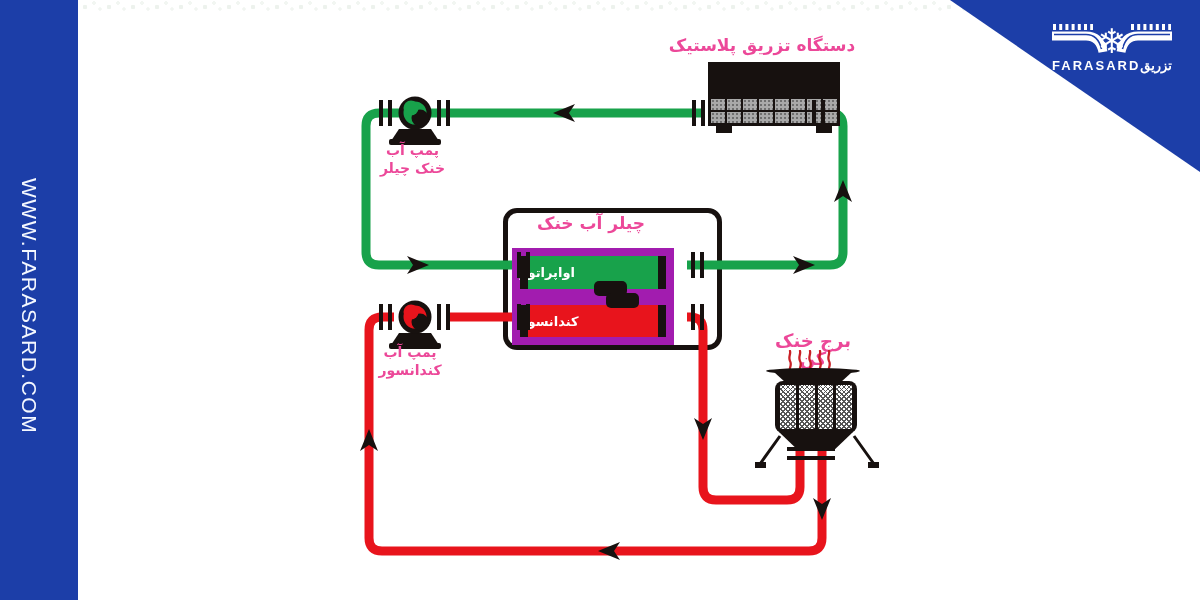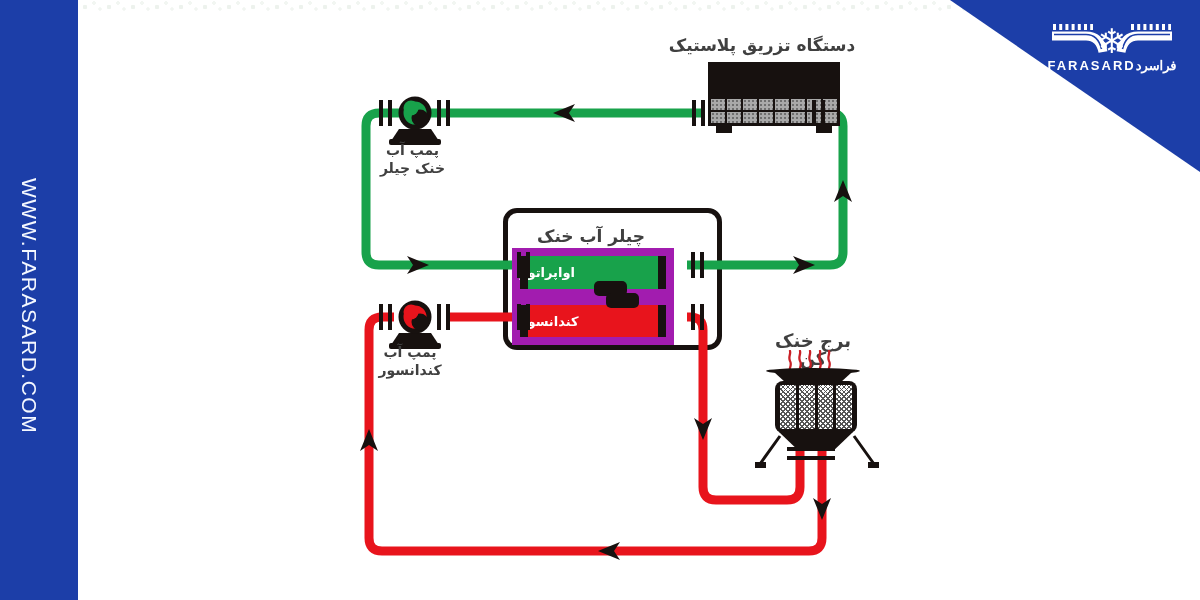--- a/index.html
+++ b/index.html
@@ -17,26 +17,26 @@
                         radial-gradient(circle at 20px 9px,#eef3ee 1.4px,transparent 2px);
        background-size:24px 13px;}
   .corner-triangle{left:950px;top:0;width:250px;height:172px;background:#1c3ea8;
        clip-path:polygon(0 0,100% 0,100% 100%);}
   .logo{left:1046px;top:16px;width:132px;height:64px;}
   .brand-line{left:1046px;top:58px;width:132px;text-align:center;color:#ffffff;
        font-family:"Liberation Sans",sans-serif;font-weight:bold;font-size:13px;letter-spacing:2px;}
   .brand-line .fa{letter-spacing:0;font-size:13px;}
 
   
-  .lbl{color:#404040;font-weight:bold;text-align:center;line-height:18px;}
+  .lbl{color:#ec4899;font-weight:bold;text-align:center;line-height:18px;}
   .lbl-machine{left:662px;top:36px;width:200px;font-size:17px;}
   .lbl-pump1{left:360px;top:141px;width:105px;font-size:14px;}
   .lbl-pump2{left:356px;top:343px;width:108px;font-size:14px;}
   .lbl-tower{left:763px;top:332px;width:100px;font-size:18px;}
-  .chiller-title{left:503px;top:227px;width:176px;font-size:17px;}
+  .chiller-title{left:503px;top:214px;width:176px;font-size:17px;}
 
   
   .chiller-box{left:503px;top:208px;width:209px;height:132px;border:5px solid #17110f;border-radius:14px;background:#fff;}
   .cyl{left:512px;width:146px;border:8px solid #a21caf;display:flex;align-items:center;justify-content:flex-start;}
   .cyl::before,.cyl::after{content:"";position:absolute;top:0;bottom:0;width:8px;background:#17110f;}
   .cyl::before{left:0;} .cyl::after{right:0;}
   .evap{top:248px;height:33px;background:#18a24b;}
   .cond{top:297px;height:32px;background:#e8141c;}
   .cyl span{color:#ffffff;font-weight:bold;font-size:13px;}
   .connector{width:33px;height:15px;background:#17110f;border-radius:5px;}
@@ -81,21 +81,21 @@
   <g>
     <path d="M7 11 H47" stroke="#ffffff" stroke-width="6" stroke-dasharray="3 3.2" fill="none"></path>
     <path d="M85 11 H125" stroke="#ffffff" stroke-width="6" stroke-dasharray="3 3.2" fill="none"></path>
     <path d="M6 20 H40 Q54 20 57 36" stroke="#ffffff" stroke-width="9" fill="none"></path>
     <path d="M126 20 H92 Q78 20 75 36" stroke="#ffffff" stroke-width="9" fill="none"></path>
     <path d="M8 18.5 H40 Q52 18.5 55.5 33" stroke="#1c3ea8" stroke-width="1.6" fill="none"></path>
     <path d="M124 18.5 H92 Q80 18.5 76.5 33" stroke="#1c3ea8" stroke-width="1.6" fill="none"></path>
   </g>
   <text x="66" y="37" font-size="34" text-anchor="middle" fill="#ffffff">❄</text>
 </svg>
-<div class="abs brand-line"><span>FARASARD</span><span class="fa" dir="rtl">فراسرد</span></div>
+<div class="abs brand-line"><span>FARASARD</span><span class="fa" dir="rtl">تزریق</span></div>
 
 <div class="abs chiller-box"></div>
 
 <svg class="abs" style="left:0;top:0" width="1200" height="600" viewBox="0 0 1200 600">
   <g fill="none" stroke="#18a24b" stroke-width="9">
     <path d="M703 113 L379 113 Q366 113 366 126 L366 252 Q366 265 379 265 L523 265"></path>
     <path d="M687 265 L830 265 Q843 265 843 252 L843 126 Q843 113 830 113 L822 113"></path>
   </g>
   <g fill="none" stroke="#e8141c" stroke-width="9">
     <path d="M447 317 L523 317"></path>

